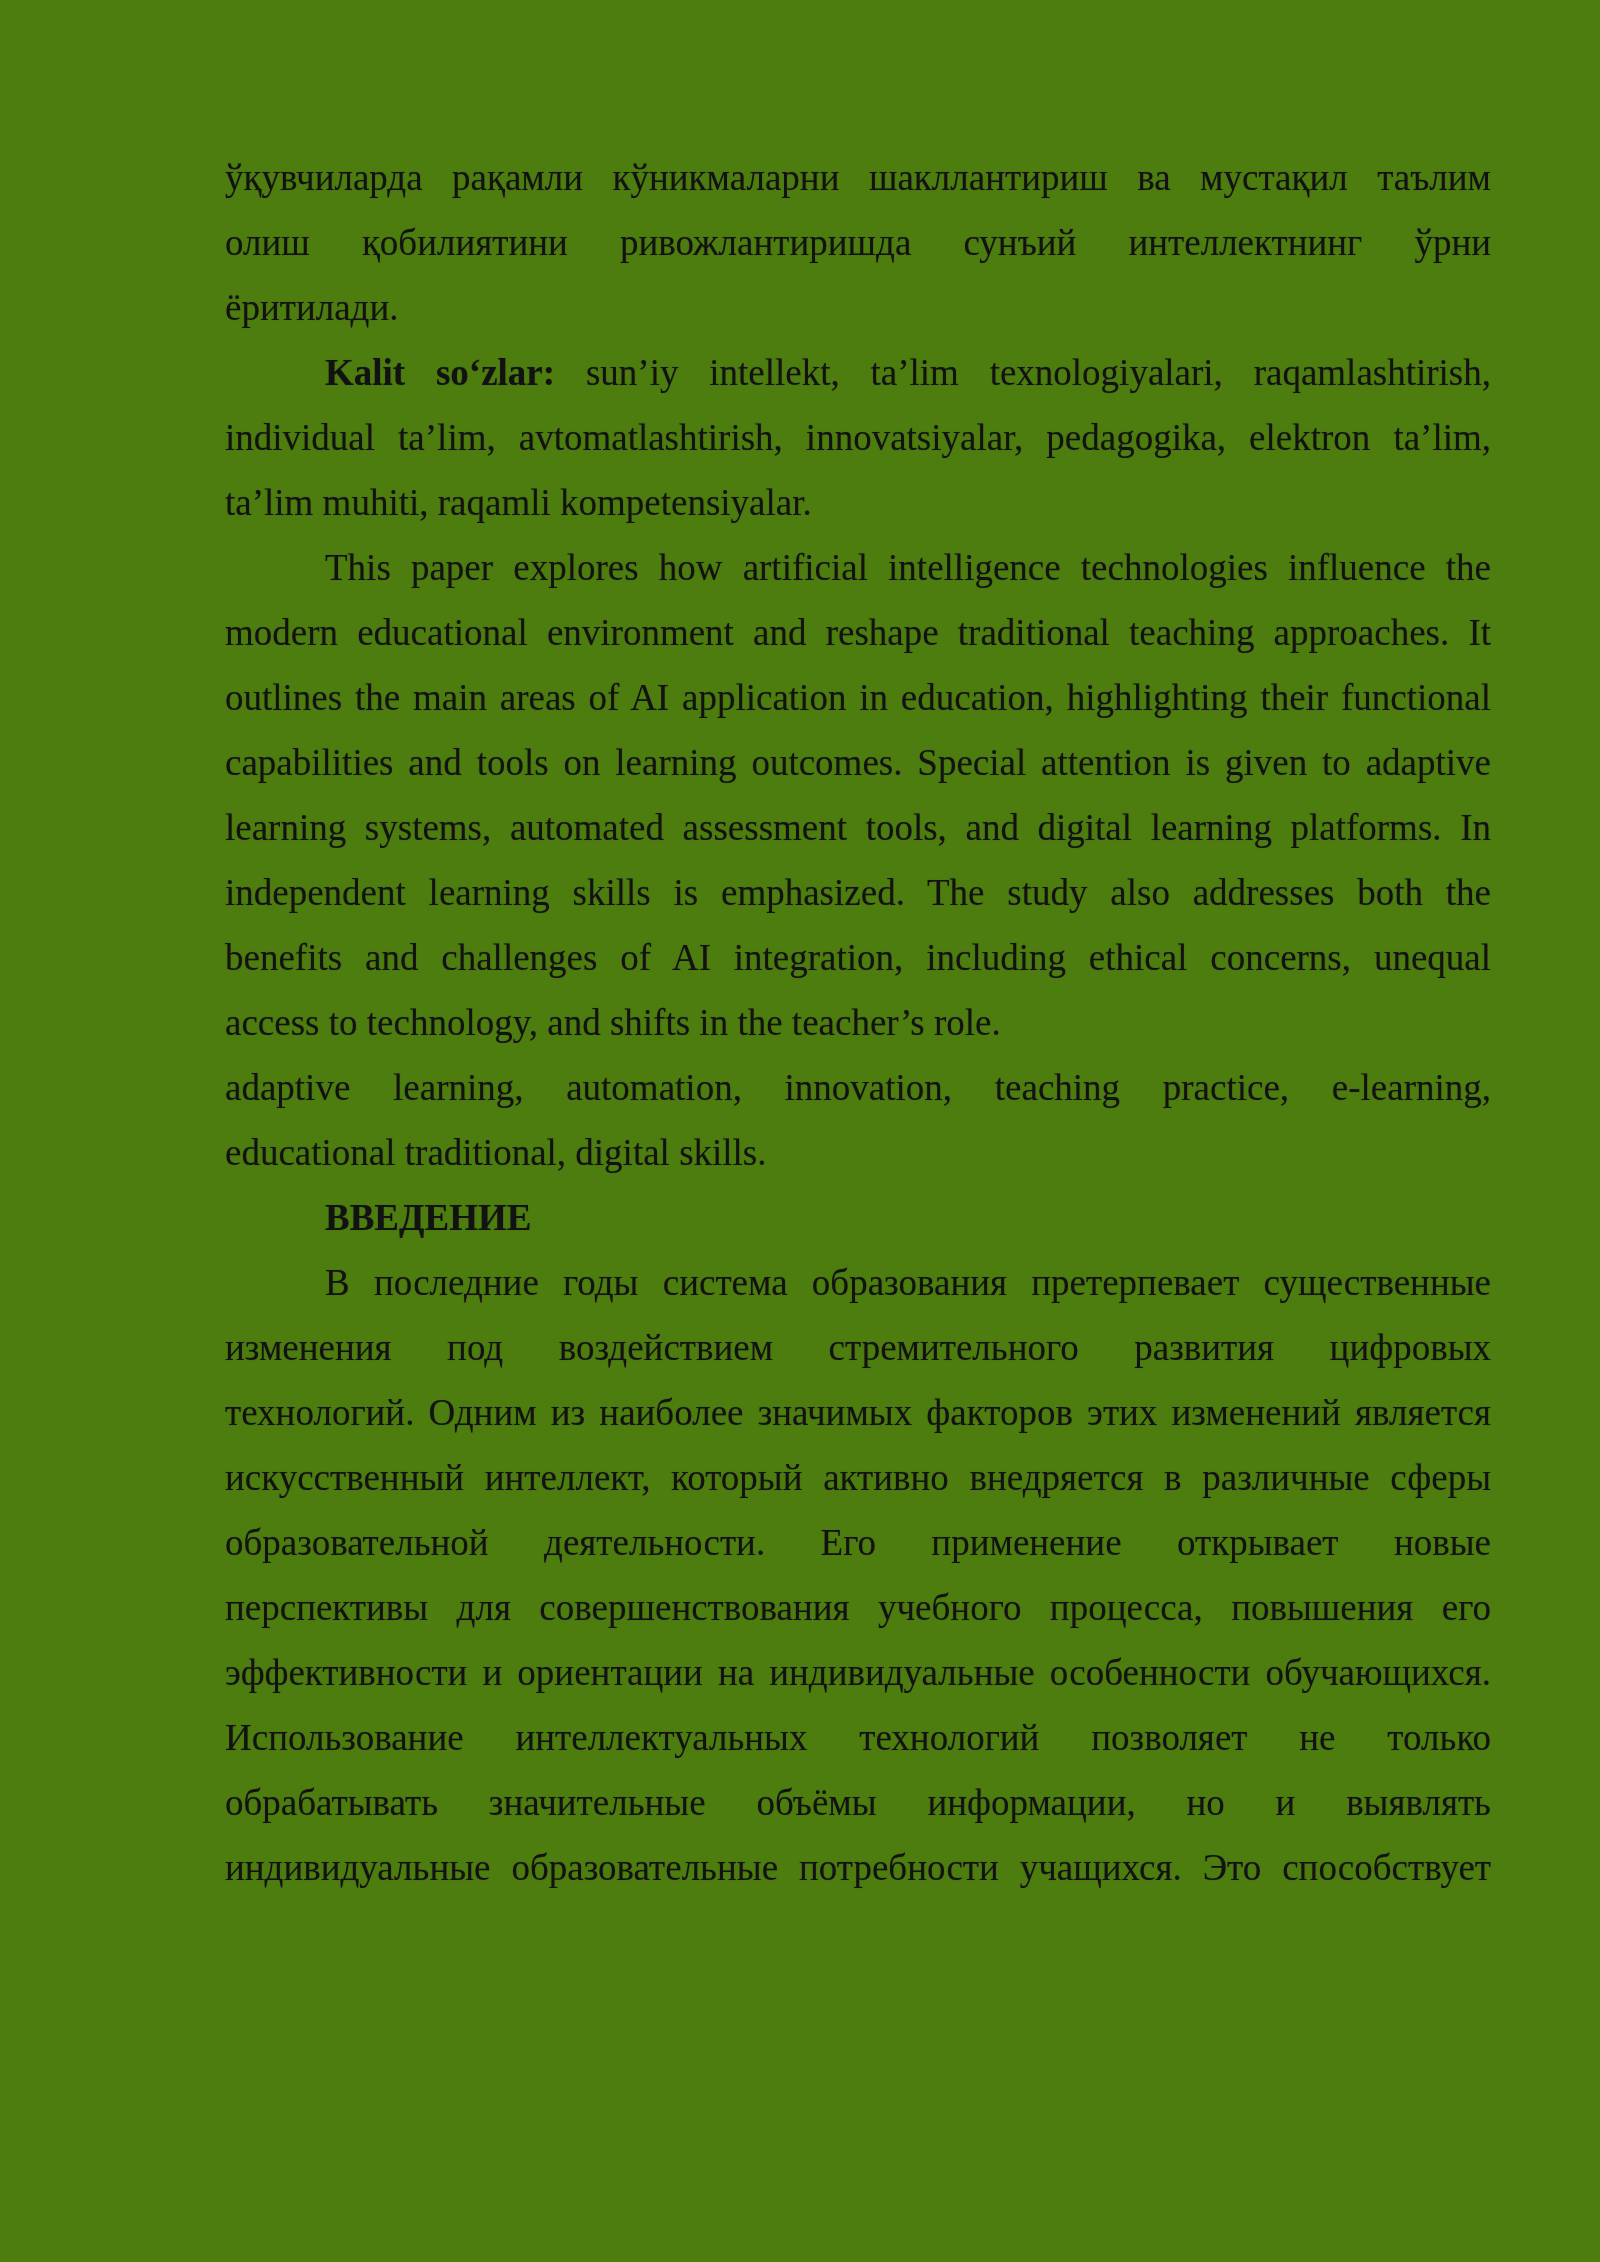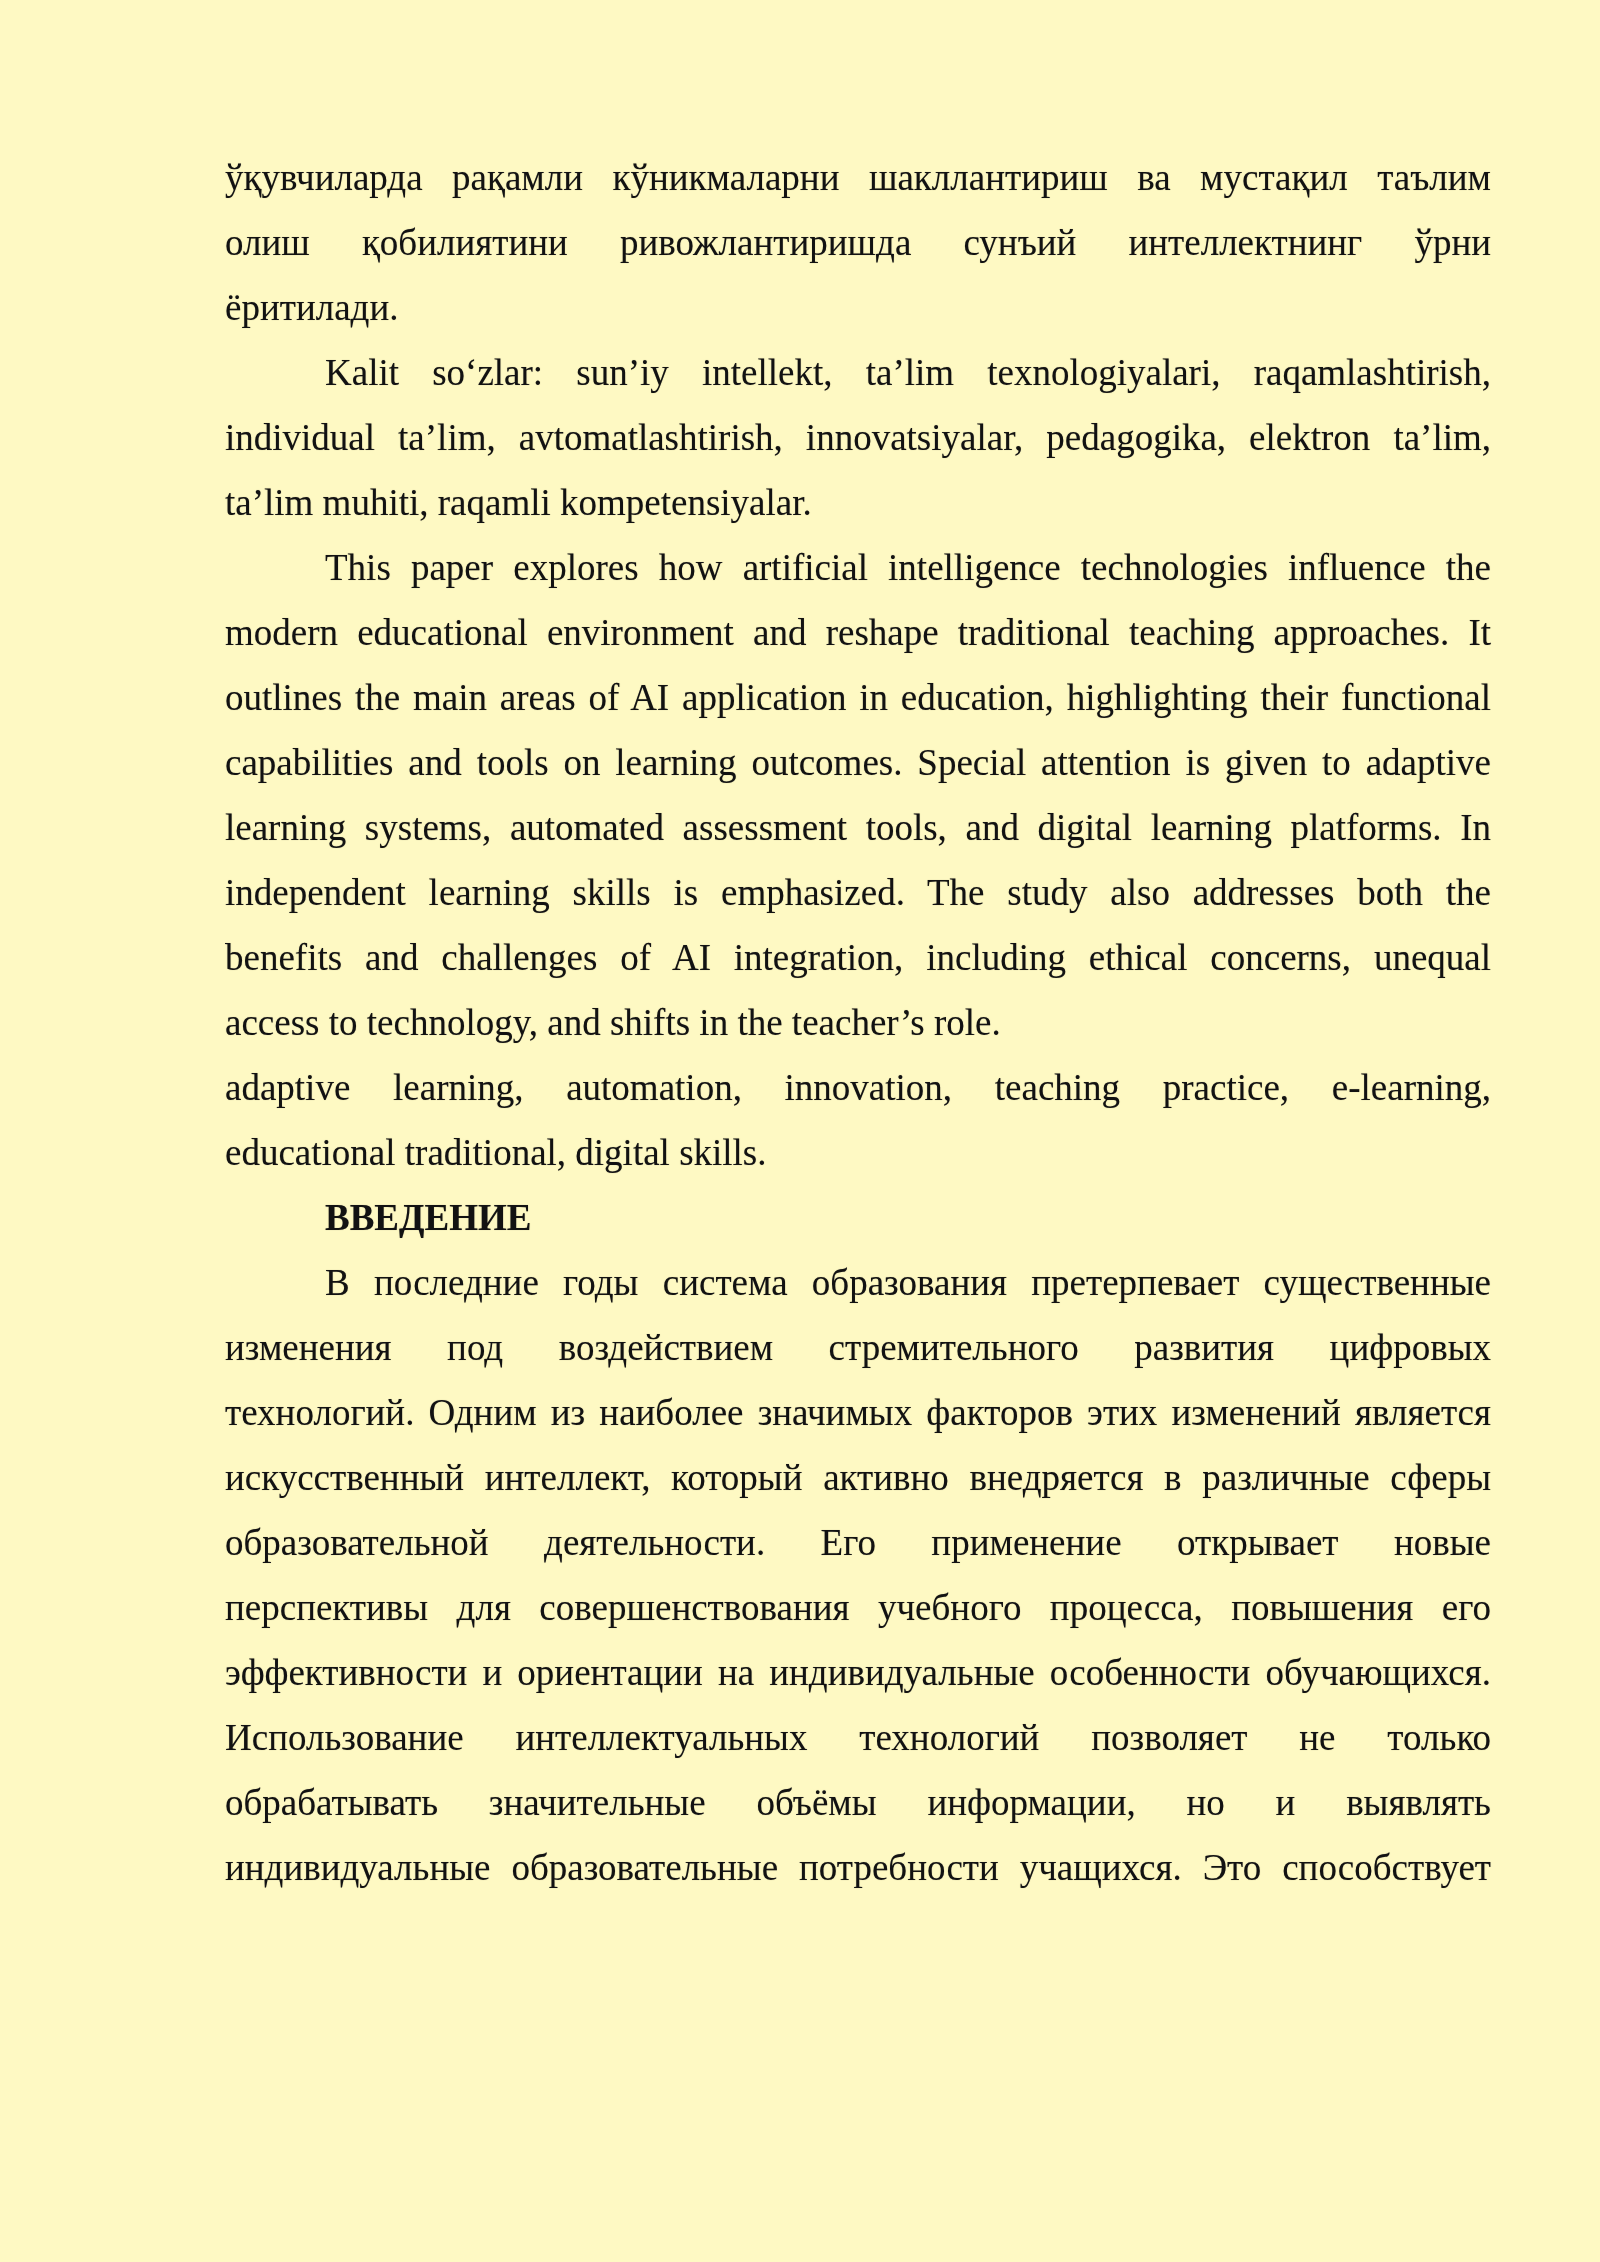--- a/index.html
+++ b/index.html
@@ -24,26 +24,26 @@
     font-size: 37px;
     text-align: justify;
     text-align-last: justify;
     text-shadow: 0 0 1px rgba(30,30,30,0.35);
   }
   .line.indent { text-indent: 100px; }
   .line.lastline { text-align-last: left; }
   .line.h-center { text-align: center; text-align-last: center; }
   .line.h-left { text-align: right; text-align-last: left; text-indent: 100px; }
   .line.bold { font-weight: 700; }
-  .line b { font-weight: 400; }
+  .line b { font-weight: 700; }
 </style>
 </head>
 <body>
 
-<div class="page" style="background: #fef9c3; color: rgb(18, 18, 18);">
+<div class="page" style="background: #4d7c0f; color: rgb(18, 18, 18);">
   <div class="text-block" id="text-block">
       <div class="para">
         <div class="line">ўқувчиларда рақамли кўникмаларни шакллантириш ва мустақил таълим</div>
         <div class="line">олиш қобилиятини ривожлантиришда сунъий интеллектнинг ўрни</div>
         <div class="line lastline">ёритилади.</div>
       </div>
       <div class="para">
         <div class="line indent"><b>Kalit so‘zlar:</b> sun’iy intellekt, ta’lim texnologiyalari, raqamlashtirish,</div>
         <div class="line">individual ta’lim, avtomatlashtirish, innovatsiyalar, pedagogika, elektron ta’lim,</div>
         <div class="line lastline">ta’lim muhiti, raqamli kompetensiyalar.</div>

